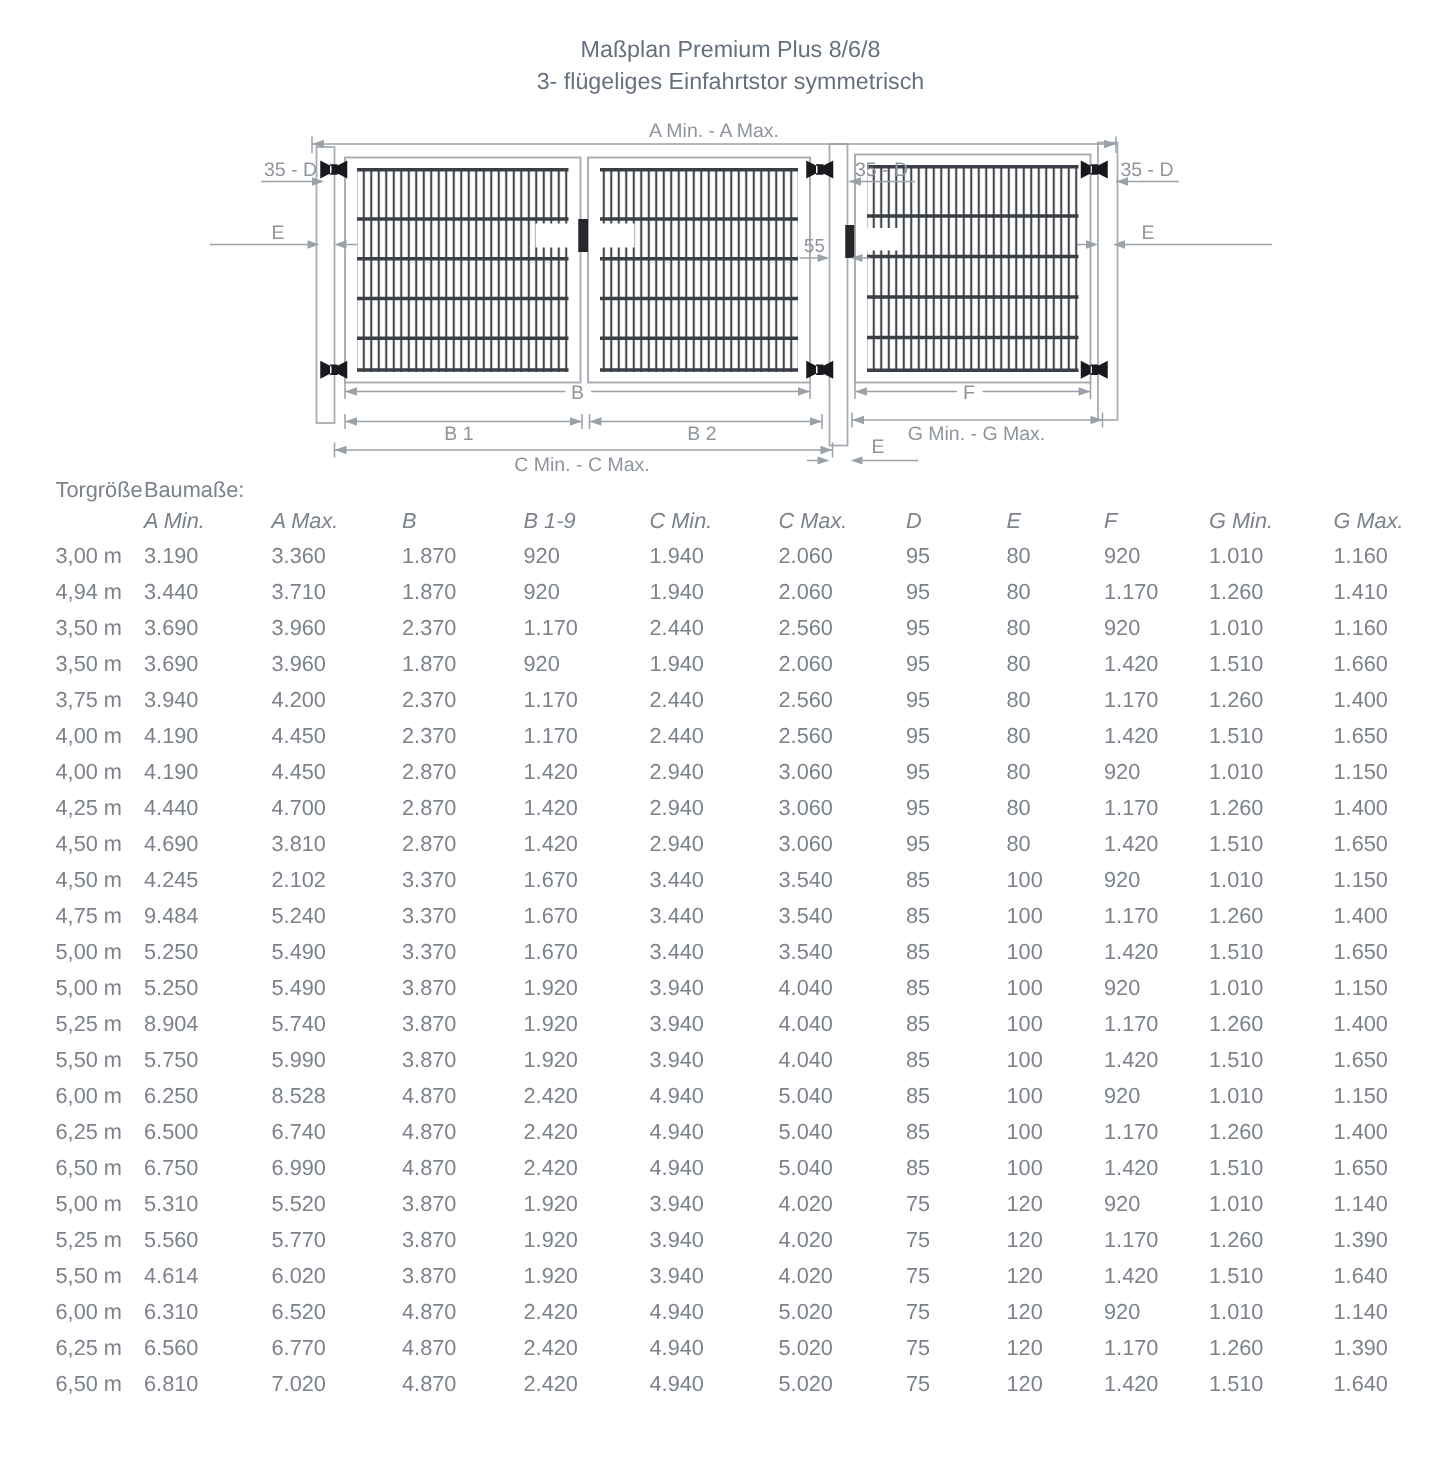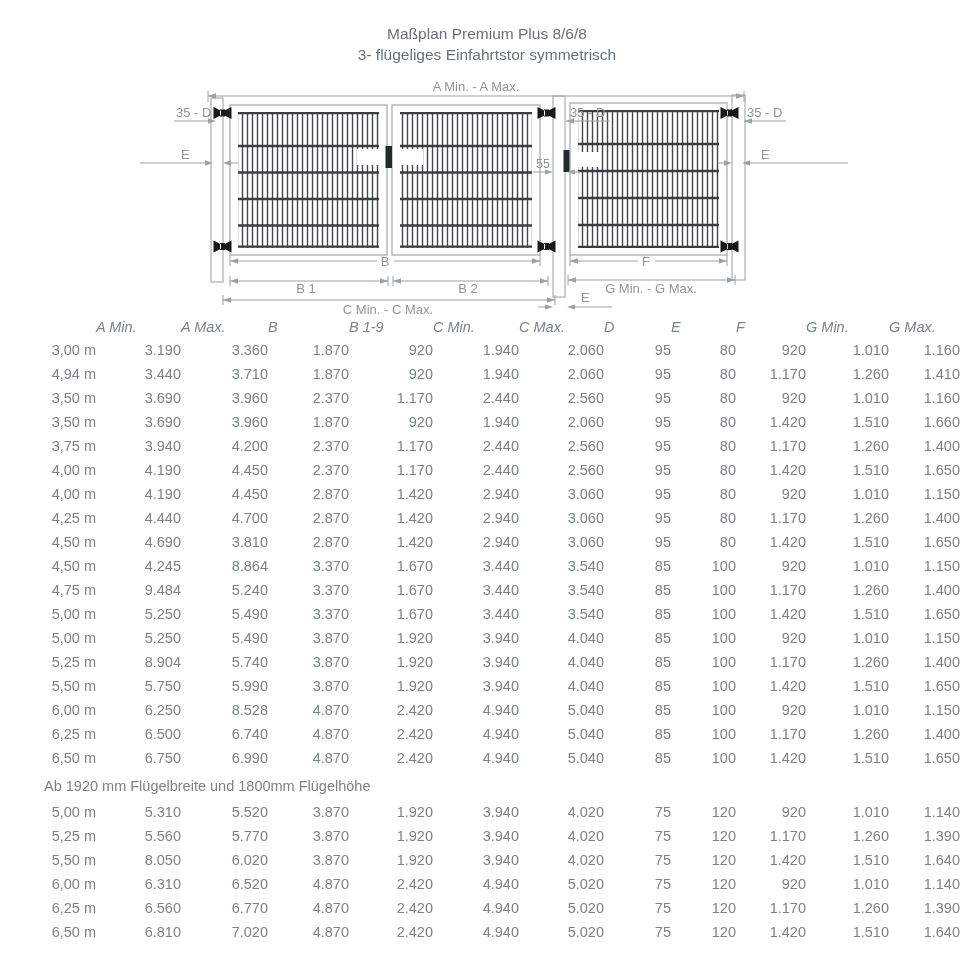--- a/index.html
+++ b/index.html
@@ -20,21 +20,21 @@
     color:#7b828b; font-size:14.5px;
   }
   .grid {
     display:grid;
     grid-template-columns:59px 85px 87px 81px 84px 86px 85px 67px 65px 70px 83px 71px;
     padding-left:37px;
   }
   .grid span { white-space:nowrap; }
   .thead1 { height:21px; line-height:21px; }
   .thead2 { height:21px; line-height:21px;font-style:italic; }
-  .trow   { height:24px; line-height:24px;text-align:right; }
+  .trow   { height:24px; line-height:24px; }
   .note   { height:30px; line-height:33px; padding-left:44px; white-space:nowrap; }
 </style>
 </head>
 <body>
 
 <div class="title">
   <div>Maßplan Premium Plus 8/6/8</div>
   <div>3- flügeliges Einfahrtstor symmetrisch</div>
 </div>
 
@@ -167,20 +167,24 @@
     <text class="dim-label" x="306" y="293" text-anchor="middle">B 1</text>
     <text class="dim-label" x="468" y="293" text-anchor="middle">B 2</text>
     <text class="dim-label" x="646" y="266" text-anchor="middle">F</text>
     <text class="dim-label" x="651" y="293" text-anchor="middle">G Min. - G Max.</text>
     <text class="dim-label" x="388" y="314" text-anchor="middle">C Min. - C Max.</text>
     <text class="dim-label" x="581" y="302">E</text>
   </g>
 </svg>
 
 <div class="tablewrap">
+  <div class="grid thead1">
+    <span>Torgröße</span>
+    <span>Baumaße:</span>
+  </div>
   <div class="grid thead2">
     <span></span>
     <span>A Min.</span>
     <span>A Max.</span>
     <span>B</span>
     <span>B 1-9</span>
     <span>C Min.</span>
     <span>C Max.</span>
     <span>D</span>
     <span>E</span>
@@ -311,21 +315,21 @@
         <span>3.060</span>
         <span>95</span>
         <span>80</span>
         <span>1.420</span>
         <span>1.510</span>
         <span>1.650</span>
       </div>
       <div class="grid trow">
         <span>4,50 m</span>
         <span>4.245</span>
-        <span>8.864</span>
+        <span>2.102</span>
         <span>3.370</span>
         <span>1.670</span>
         <span>3.440</span>
         <span>3.540</span>
         <span>85</span>
         <span>100</span>
         <span>920</span>
         <span>1.010</span>
         <span>1.150</span>
       </div>
@@ -435,21 +439,20 @@
         <span>2.420</span>
         <span>4.940</span>
         <span>5.040</span>
         <span>85</span>
         <span>100</span>
         <span>1.420</span>
         <span>1.510</span>
         <span>1.650</span>
       </div>
     </div>
-  <div class="note">Ab 1920 mm Flügelbreite und 1800mm Flügelhöhe</div>
   <div id="s2">
       <div class="grid trow">
         <span>5,00 m</span>
         <span>5.310</span>
         <span>5.520</span>
         <span>3.870</span>
         <span>1.920</span>
         <span>3.940</span>
         <span>4.020</span>
         <span>75</span>
@@ -467,21 +470,21 @@
         <span>3.940</span>
         <span>4.020</span>
         <span>75</span>
         <span>120</span>
         <span>1.170</span>
         <span>1.260</span>
         <span>1.390</span>
       </div>
       <div class="grid trow">
         <span>5,50 m</span>
-        <span>8.050</span>
+        <span>4.614</span>
         <span>6.020</span>
         <span>3.870</span>
         <span>1.920</span>
         <span>3.940</span>
         <span>4.020</span>
         <span>75</span>
         <span>120</span>
         <span>1.420</span>
         <span>1.510</span>
         <span>1.640</span>

